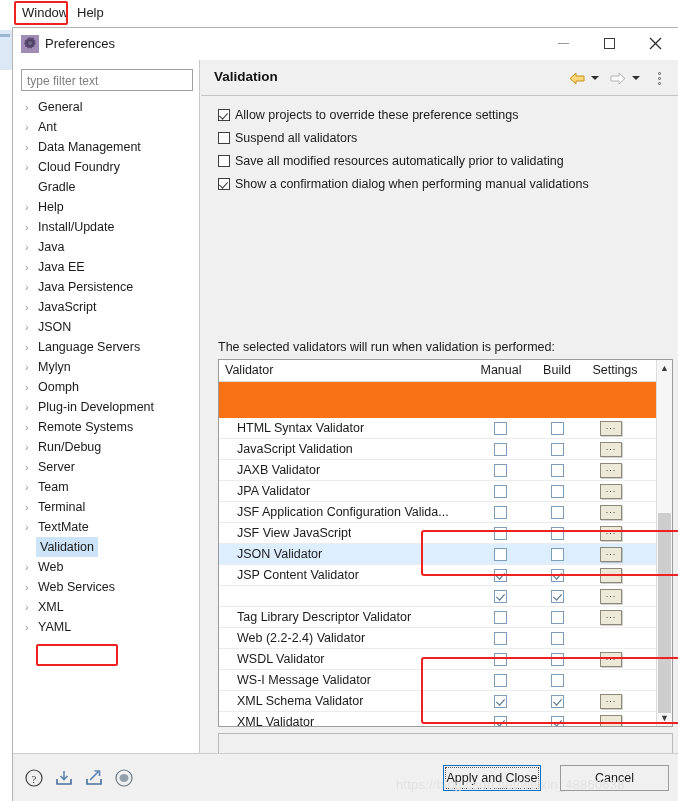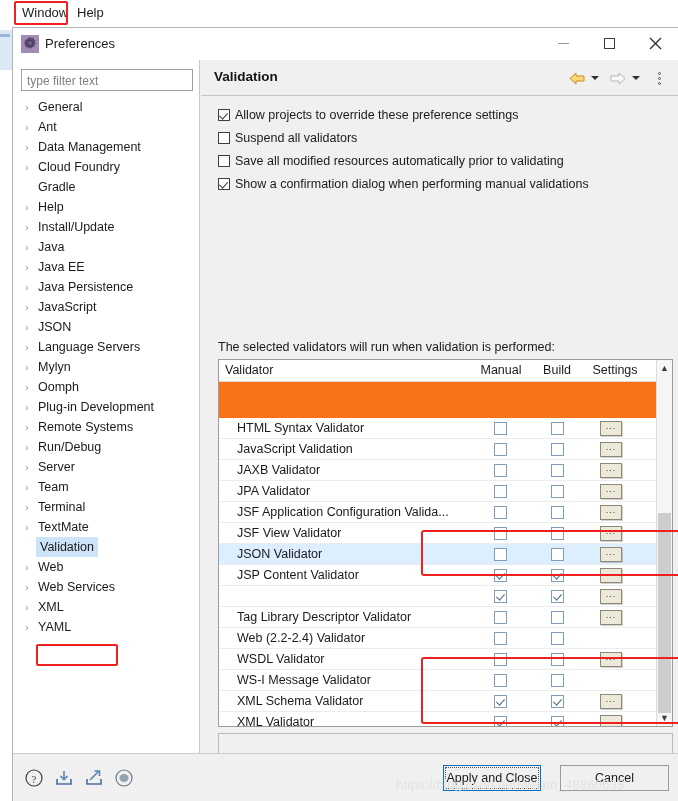--- a/index.html
+++ b/index.html
@@ -432,21 +432,21 @@
                   <div class="tcb tcb-build"></div>
                   <div class="tset">...</div>
                 </div>
                 <div class="trow">
                   <div class="tname">JSF Application Configuration Valida...</div>
                   <div class="tcb tcb-manual"></div>
                   <div class="tcb tcb-build"></div>
                   <div class="tset">...</div>
                 </div>
                 <div class="trow">
-                  <div class="tname">JSF View Validator</div>
+                  <div class="tname">JSF View JavaScript</div>
                   <div class="tcb tcb-manual"></div>
                   <div class="tcb tcb-build"></div>
                   <div class="tset">...</div>
                 </div>
                 <div class="trow sel">
                   <div class="tname">JSON Validator</div>
                   <div class="tcb tcb-manual"></div>
                   <div class="tcb tcb-build"></div>
                   <div class="tset">...</div>
                 </div>

